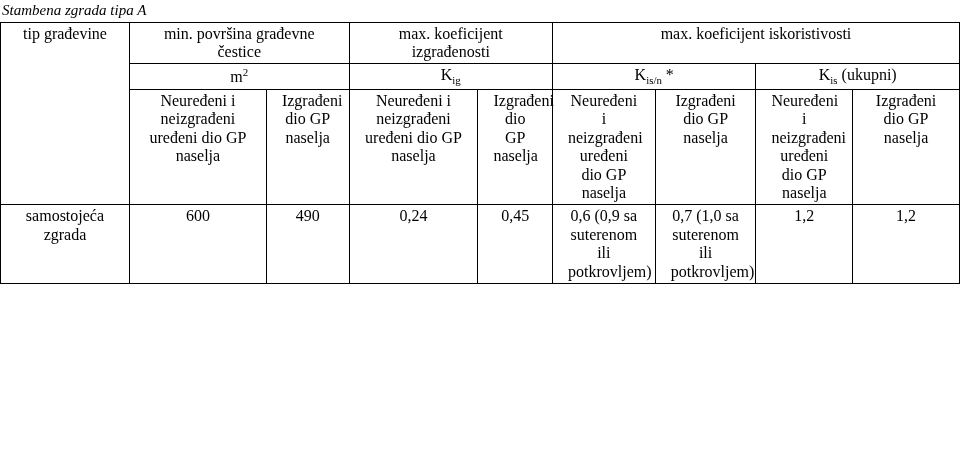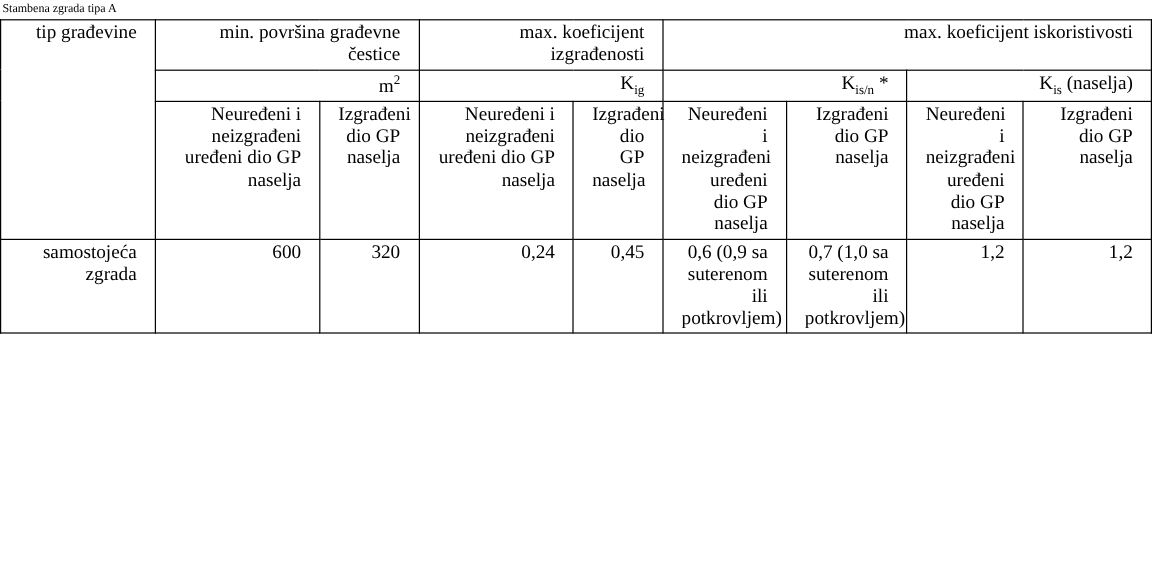--- a/index.html
+++ b/index.html
@@ -8,38 +8,38 @@
     background: #ffffff;
   }
   body {
     width: 960px;
     height: 475px;
     font-family: "Liberation Serif", serif;
     color: #000000;
     overflow: hidden;
   }
   .caption {
-    font-size: 10px;
+    font-style: italic;
+    font-size: 15px;
     padding: 2px 0 3px 2px;
     line-height: 1.1;
     font-family: "Liberation Serif", serif;
   }
   table.main {
     border-collapse: collapse;
     width: 960px;
     table-layout: fixed;
   }
   table.main td, table.main th {
     border: 1px solid #000000;
     vertical-align: top;
     padding: 2px 15px;
     font-weight: normal;
     font-size: 16px;
     line-height: 1.15;
-    text-align: right;
   }
   .hdr-top {
     text-align: center;
     font-weight: bold;
     font-size: 17px;
     vertical-align: middle;
     padding: 6px 4px;
     line-height: 1.2;
   }
   .hdr-unit {
@@ -106,36 +106,36 @@
     <tr>
       <td class="hdr-top" rowspan="3">tip građevine</td>
       <td class="hdr-top" colspan="2">min. površina građevne čestice</td>
       <td class="hdr-top" colspan="2">max. koeficijent izgrađenosti</td>
       <td class="hdr-top" colspan="4">max. koeficijent iskoristivosti</td>
     </tr>
     <tr>
       <td class="hdr-unit" colspan="2"><span>m</span><sup>2</sup></td>
       <td class="hdr-unit" colspan="2"><span>K</span><sub>ig</sub></td>
       <td class="hdr-unit" colspan="2"><span>K</span><sub>is/n</sub><span> *</span></td>
-      <td class="hdr-unit" colspan="2"><span>K</span><sub>is</sub><span> (naselja)</span></td>
+      <td class="hdr-unit" colspan="2"><span>K</span><sub>is</sub><span> (ukupni)</span></td>
     </tr>
     <tr>
       <td class="hdr-sub">Neuređeni i neizgrađeni uređeni dio GP naselja</td>
       <td class="hdr-sub">Izgrađeni dio GP naselja</td>
       <td class="hdr-sub">Neuređeni i neizgrađeni uređeni dio GP naselja</td>
       <td class="hdr-sub">Izgrađeni dio GP naselja</td>
       <td class="hdr-sub">Neuređeni i neizgrađeni uređeni dio GP naselja</td>
       <td class="hdr-sub">Izgrađeni dio GP naselja</td>
       <td class="hdr-sub">Neuređeni i neizgrađeni uređeni dio GP naselja</td>
       <td class="hdr-sub">Izgrađeni dio GP naselja</td>
     </tr>
     <tr>
       <td class="rowlabel">samostojeća zgrada</td>
       <td class="val">600</td>
-      <td class="val">320</td>
+      <td class="val">490</td>
       <td class="val">0,24</td>
       <td class="val">0,45</td>
       <td class="val">0,6 (0,9 sa suterenom ili potkrovljem)</td>
       <td class="val">0,7 (1,0 sa suterenom ili potkrovljem)</td>
       <td class="val">1,2</td>
       <td class="val">1,2</td>
     </tr>
   </tbody>
 </table>
 

